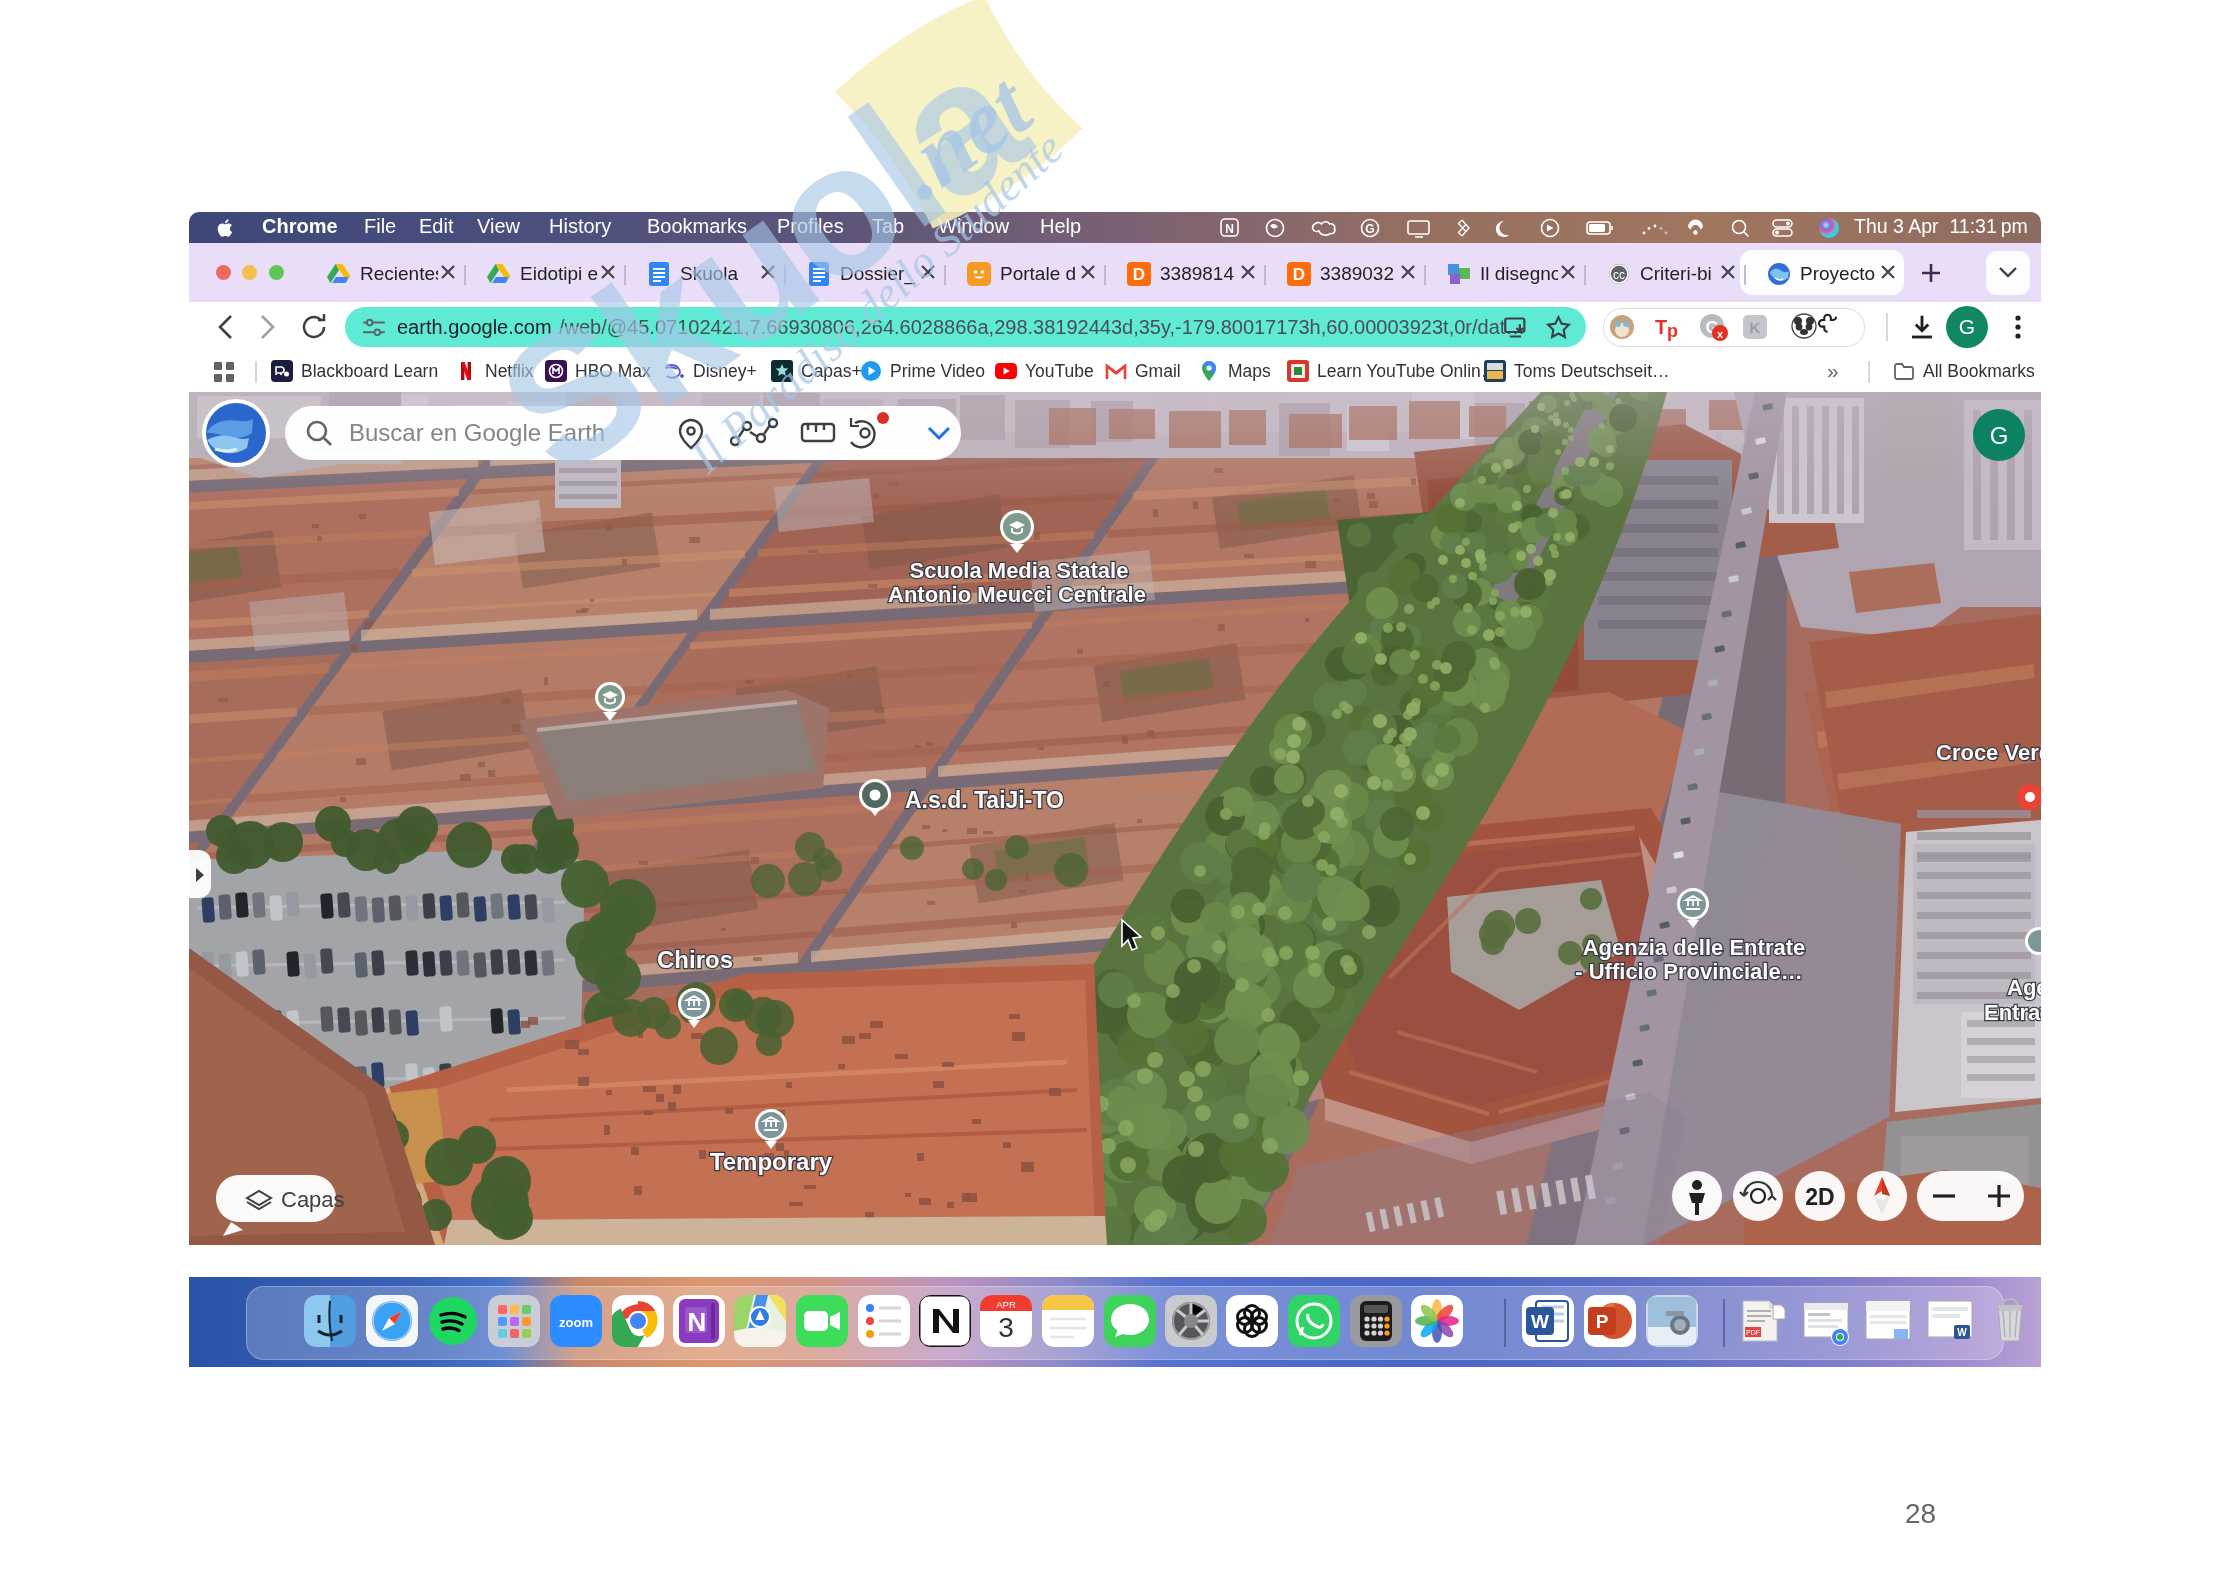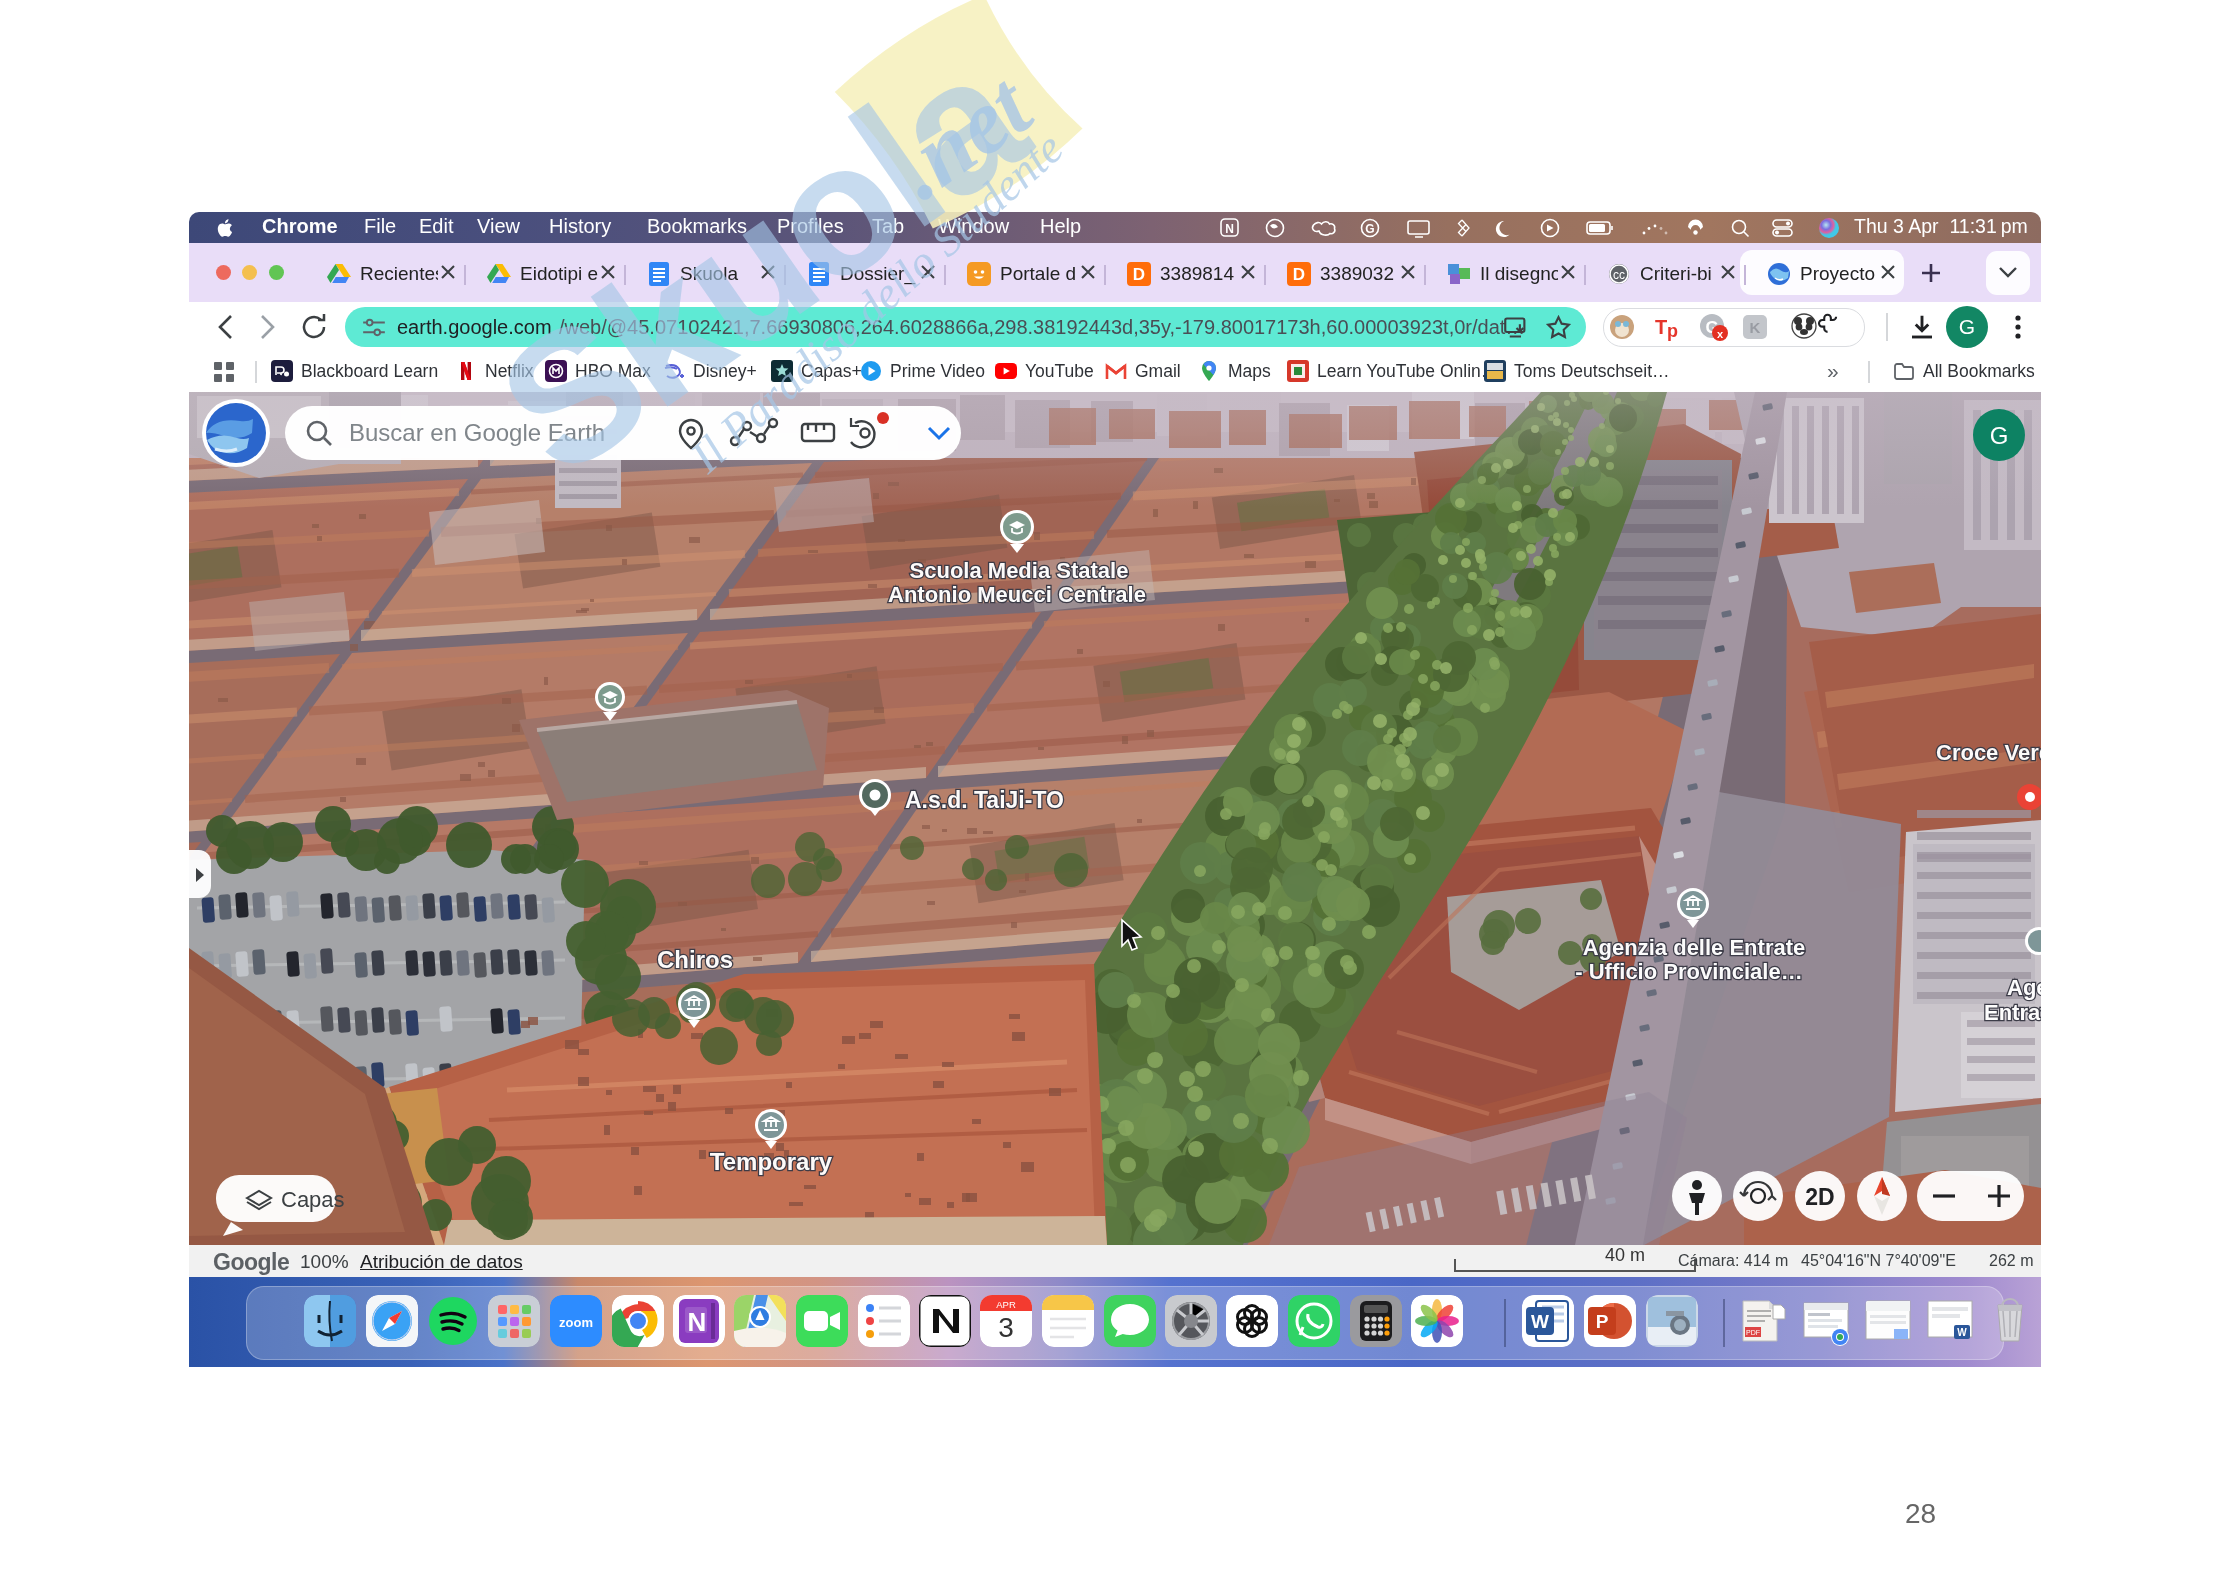--- a/index.html
+++ b/index.html
@@ -1735,32 +1735,20 @@
               <path d="M662 26 v8 h8" stroke-width="2.2"></path>
               <circle cx="676" cy="41" r="4.5"></circle>
             </g>
             <circle cx="694" cy="26" r="6" fill="#d93025"></circle>
             <path d="M740 36 l10 10 l10 -10" fill="none" stroke="#1a73e8" stroke-width="3"></path>
           </g>
 <circle cx="1810" cy="43" r="26" fill="#0d8263"></circle>
           <text x="1810" y="52" font-size="24" fill="#fff" text-anchor="middle" font-family="Liberation Sans">G</text>
 </svg>
   </div>
-  <div id="status">
-    <span style="position:absolute;left:24px;top:4px;font-size:23px;color:#5c6064;font-weight:bold;letter-spacing:-0.5px">Google</span>
-    <span style="position:absolute;left:111px;top:6px;font-size:19px;color:#3c4043">100%</span>
-    <span style="position:absolute;left:171px;top:6px;font-size:19px;color:#202124;text-decoration:underline">Atribución de datos</span>
-    <svg style="position:absolute;left:1264px;top:2px" width="250" height="28" viewBox="0 0 250 28">
-          <path d="M2 12 v12 h240 v-12" fill="none" stroke="#555" stroke-width="2"></path>
-          <text x="152" y="14" font-size="18" fill="#333" font-family="Liberation Sans">40 m</text>
-        </svg>
-    <span style="position:absolute;left:1489px;top:7px;font-size:16px;color:#3c4043">Cámara: 414 m</span>
-    <span style="position:absolute;left:1612px;top:7px;font-size:16px;color:#3c4043">45°04'16"N 7°40'09"E</span>
-    <span style="position:absolute;left:1800px;top:7px;font-size:16px;color:#3c4043">262 m</span>
-  </div>
   <div id="desk">
         <div id="dock">
       <svg class="di" style="left:57px" viewBox="0 0 52 52">
             <rect width="52" height="52" rx="12" fill="#8ec7f0"></rect>
             <path d="M26 0 h26 v52 h-26z" fill="#1e7ad4" opacity="0.55"></path>
             <path d="M15 20 v8 M37 20 v8" stroke="#123" stroke-width="3"></path>
             <path d="M14 36 q12 8 24 0" stroke="#123" stroke-width="3" fill="none"></path>
             <path d="M26 6 q-2 20 2 40" stroke="#123" stroke-width="2" fill="none"></path>
           </svg>
       <svg class="di" style="left:119px" viewBox="0 0 52 52">

